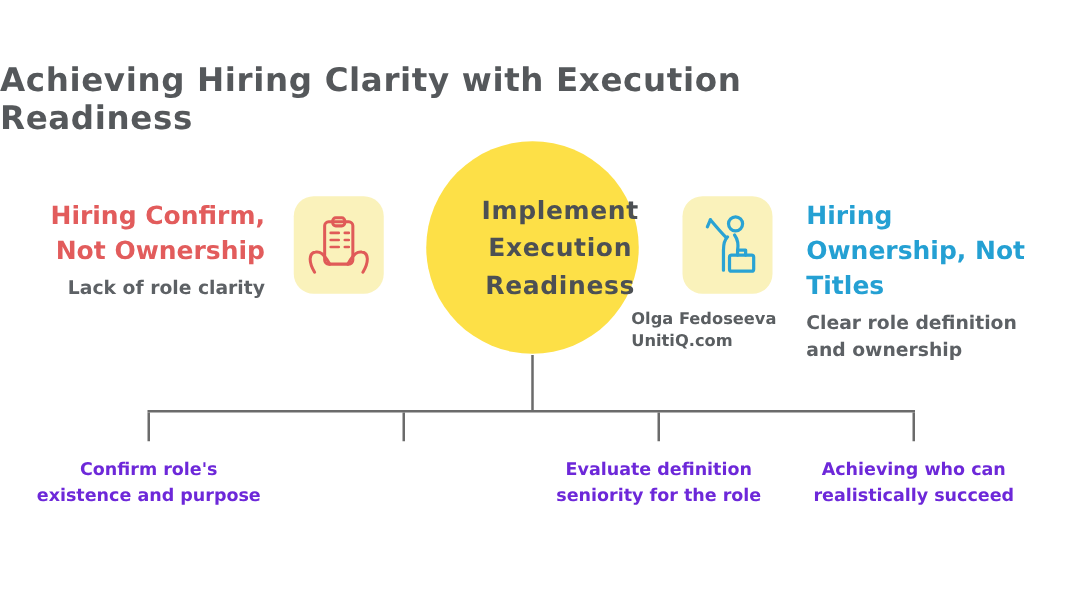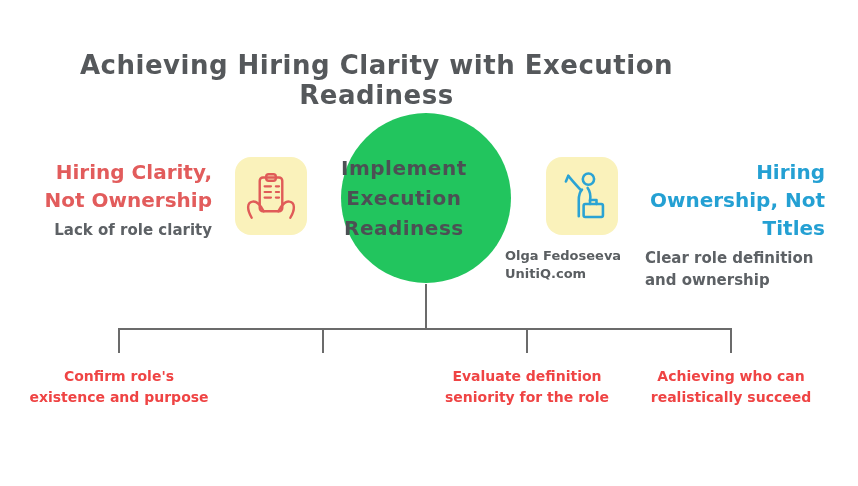--- a/index.html
+++ b/index.html
@@ -2,21 +2,21 @@
 <html><head>
 <meta charset="utf-8">
 <style>
   html,body{margin:0;padding:0;background:#ffffff;}
   .stage{
     position:relative;width:858px;height:486px;background:#ffffff;overflow:hidden;
     font-family:"DejaVu Sans","Liberation Sans",sans-serif;
   }
   .pre{white-space:pre-line;}
   .title{
-    position:absolute;left:0;top:50px;width:753px;text-align:center;
+    position:absolute;left:0;top:50px;width:753px;text-align:left;
     font-size:26px;font-weight:bold;letter-spacing:0.5px;color:#55585b;
   }
   
   .left-heading{
     position:absolute;left:28px;top:158px;width:184px;text-align:right;
     font-size:20px;font-weight:bold;line-height:1.4;color:#e25c5c;
   }
   .left-sub{
     position:absolute;left:28px;top:221px;width:184px;text-align:right;
     font-size:15px;font-weight:600;color:#5d6165;
@@ -24,62 +24,62 @@
   
   .icon-box{
     position:absolute;width:72px;height:78px;border-radius:16px;background:#faf2bb;
     display:flex;align-items:center;justify-content:center;
   }
   .icon-box.left{left:235px;top:157px;}
   .icon-box.right{left:546px;top:157px;}
   
   .circle{
     position:absolute;left:341px;top:113px;width:170px;height:170px;border-radius:50%;
-    background:#22c55e;box-shadow:0 0 0 5px #ffffff;
-    display:flex;align-items:center;justify-content:flex-start;text-align:center;
+    background:#fde047;box-shadow:0 0 0 5px #ffffff;
+    display:flex;align-items:center;justify-content:flex-end;text-align:center;
   }
   .circle-label{
     font-size:20px;font-weight:bold;line-height:1.5;color:#4c5054;letter-spacing:0.5px;
   }
   
   .right-heading{
-    position:absolute;left:645px;top:158px;width:180px;text-align:right;
+    position:absolute;left:645px;top:158px;width:180px;text-align:left;
     font-size:20px;font-weight:bold;line-height:1.4;color:#24a0d3;
   }
   .right-sub{
     position:absolute;left:645px;top:248px;width:190px;text-align:left;
     font-size:15px;font-weight:600;line-height:1.45;color:#5d6165;
   }
   .attribution{
     position:absolute;left:505px;top:247px;width:130px;text-align:left;
     font-size:13px;font-weight:600;line-height:1.35;color:#5a5e61;
   }
   
   .line{position:absolute;background:#6b6b6b;}
   .v-main{left:425px;top:284px;width:2px;height:45px;}
   .h-main{left:118px;top:328px;width:614px;height:2px;}
   .drop{width:2px;height:23px;top:330px;}
   .drop.d0{left:118px;} .drop.d1{left:322px;} .drop.d2{left:526px;} .drop.d3{left:730px;}
   
   .branch-label{
     position:absolute;top:366px;width:210px;text-align:center;
-    font-size:14px;font-weight:bold;line-height:1.5;color:#ef4444;
+    font-size:14px;font-weight:bold;line-height:1.5;color:#6d28d9;
   }
   .branch-label.b0{left:14px;} .branch-label.b1{left:218px;}
   .branch-label.b2{left:422px;} .branch-label.b3{left:626px;}
   svg{display:block;}
 </style>
 </head>
 <body>
 
 <div class="stage">
 
   <div class="title pre">Achieving Hiring Clarity with Execution Readiness</div>
 
-  <div class="left-heading pre">Hiring Clarity,
+  <div class="left-heading pre">Hiring Confirm,
 Not Ownership</div>
   <div class="left-sub">Lack of role clarity</div>
 
   <div class="icon-box left">
     <span>
       <svg width="58" height="62" viewBox="0 0 72 72" fill="none" stroke="#e05b58" stroke-width="3" stroke-linecap="round" stroke-linejoin="round">
         <rect x="30" y="9" width="12" height="8" rx="3"></rect>
         <rect x="22" y="13" width="28" height="42" rx="4"></rect>
         <path d="M28 24h8M42 24h4M28 31h8M42 31h4M28 38h8M42 38h4" stroke-width="2.6"></path>
         <path d="M12 63 C6 53 6 44 13 43 C18 42 21 46 24 50 L27 55"></path>

